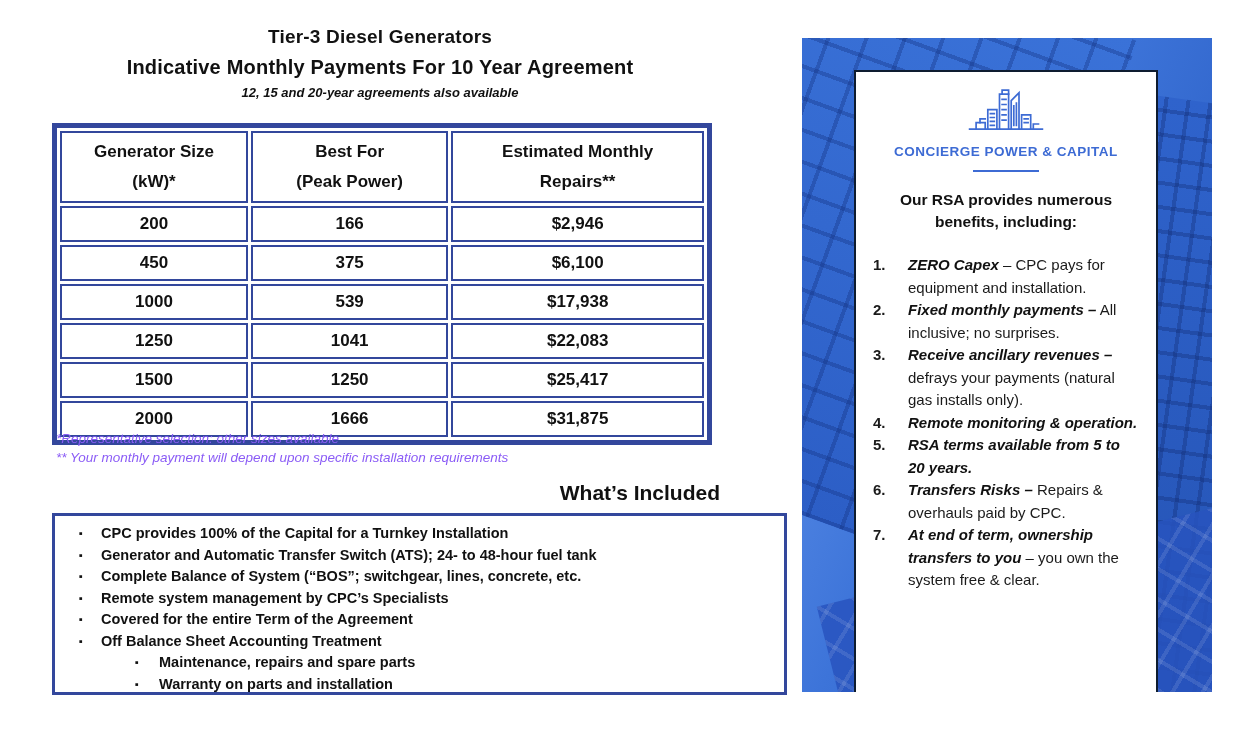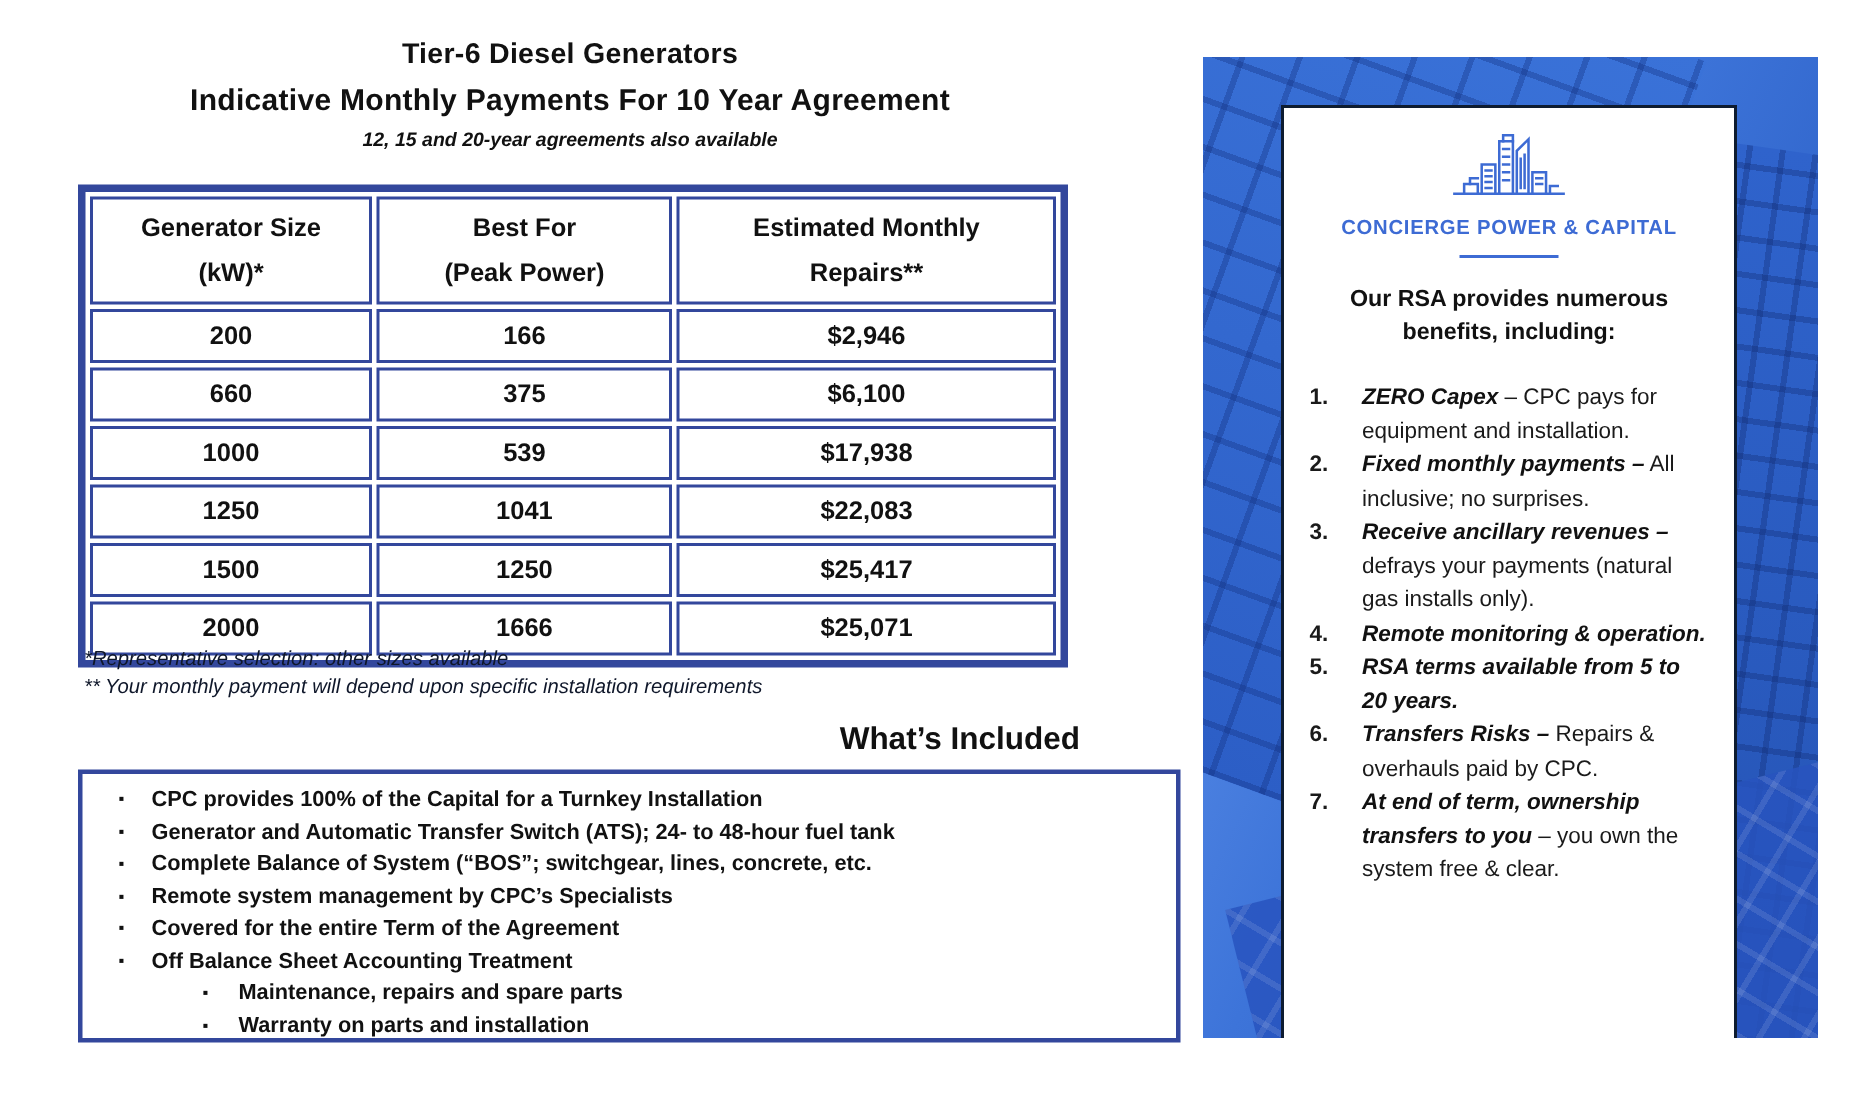--- a/index.html
+++ b/index.html
@@ -22,21 +22,21 @@
   }
   table.payments th, table.payments td {
     border:2px solid #33479c; text-align:center; font-weight:bold; background:#fff;
   }
   table.payments th { font-size:17px; height:66px; vertical-align:middle; }
   table.payments th .hl { line-height:30px; }
   table.payments td { font-size:17px; height:30px; }
   col.c1 { width:190px; } col.c2 { width:200px; } col.c3 { width:256px; }
 
   
-  .footnotes { position:absolute; left:56px; top:429px; font-size:13.5px; font-style:italic; line-height:19px; color:#0f172a; }
+  .footnotes { position:absolute; left:56px; top:429px; font-size:13.5px; font-style:italic; line-height:19px; color:#8b5cf6; }
 
   
   .included-heading { position:absolute; left:40px; top:481px; width:680px; text-align:right; font-size:21px; font-weight:bold; }
   .included-box {
     position:absolute; left:52px; top:513px; width:735px; height:182px;
     border:3px solid #33479c; background:#fff; box-sizing:border-box; padding-top:7px;
   }
   .included-box ul { list-style:none; margin:0; padding:0; }
   .included-box li { position:relative; font-weight:bold; font-size:14.5px; line-height:21.5px; }
   .included-box li.lvl1 { padding-left:46px; }
@@ -88,21 +88,21 @@
   .benefit .num { flex:none; width:35px; font-weight:bold; }
   .benefit .btxt { flex:1; }
   .benefit .btxt b { font-weight:bold; color:#111;font-style:italic; }
 </style>
 </head>
 <body>
 
 <div id="stage">
 
   <div class="titleblock">
-    <div class="title-1">Tier-6 Diesel Generators</div>
+    <div class="title-1">Tier-3 Diesel Generators</div>
     <div class="title-2">Indicative Monthly Payments For 10 Year Agreement</div>
     <div class="title-3">12, 15 and 20-year agreements also available</div>
   </div>
 
   <table class="payments">
     <colgroup>
         <col class="c1">
         <col class="c2">
         <col class="c3">
       </colgroup>
@@ -122,21 +122,21 @@
           </th>
         </tr>
       </thead>
     <tbody id="gt-body">
         <tr>
           <td>200</td>
           <td>166</td>
           <td>$2,946</td>
         </tr>
         <tr>
-          <td>660</td>
+          <td>450</td>
           <td>375</td>
           <td>$6,100</td>
         </tr>
         <tr>
           <td>1000</td>
           <td>539</td>
           <td>$17,938</td>
         </tr>
         <tr>
           <td>1250</td>
@@ -144,21 +144,21 @@
           <td>$22,083</td>
         </tr>
         <tr>
           <td>1500</td>
           <td>1250</td>
           <td>$25,417</td>
         </tr>
         <tr>
           <td>2000</td>
           <td>1666</td>
-          <td>$25,071</td>
+          <td>$31,875</td>
         </tr>
       </tbody>
   </table>
 
   <div class="footnotes">
     <div>*Representative selection: other sizes available</div>
     <div>** Your monthly payment will depend upon specific installation requirements</div>
   </div>
 
   <div class="included-heading">What’s Included</div>

